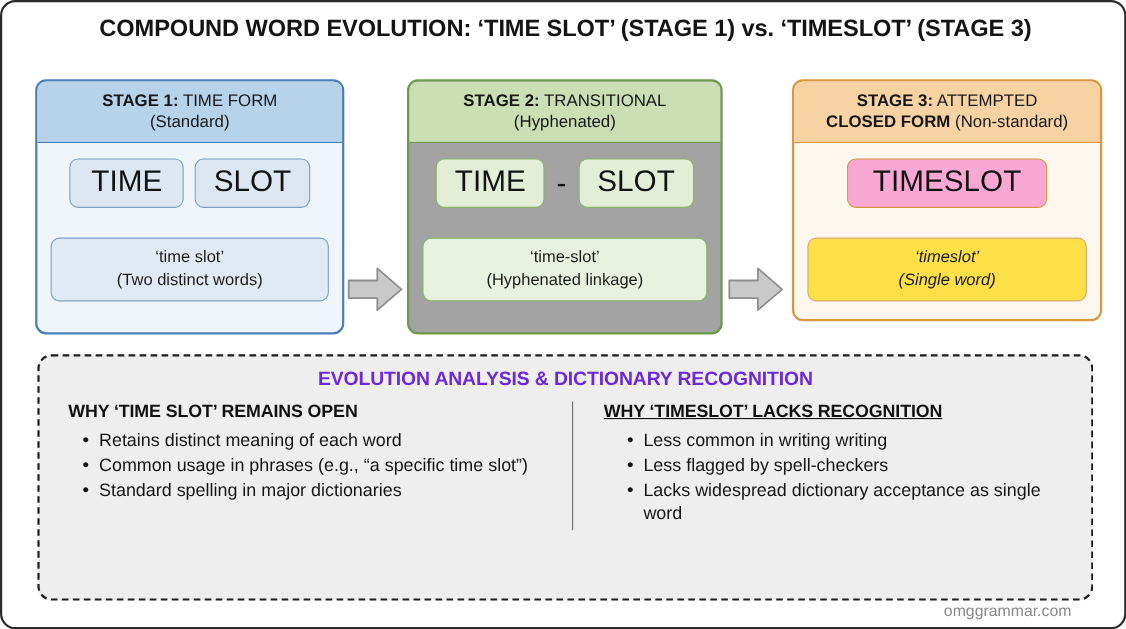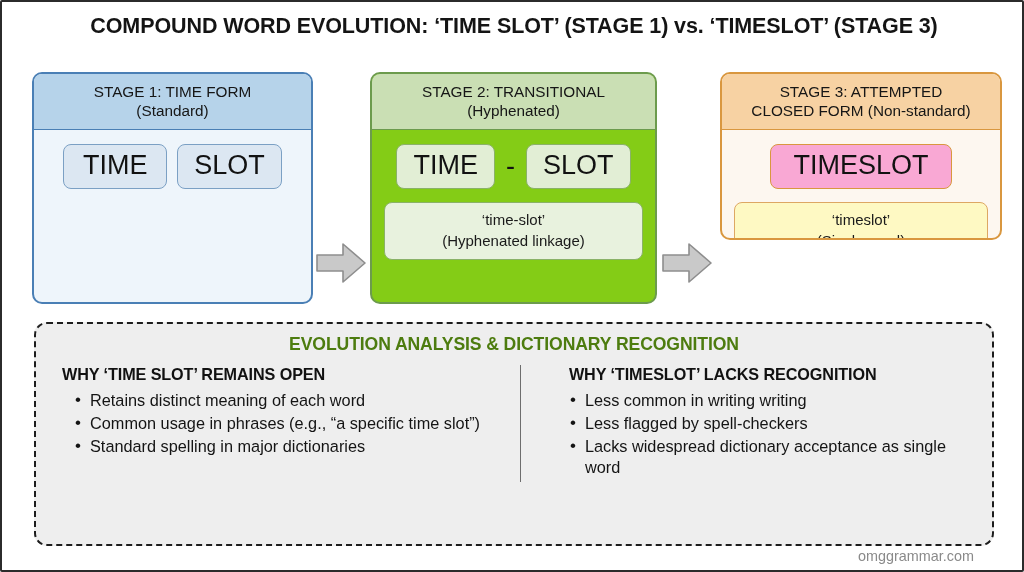--- a/index.html
+++ b/index.html
@@ -8,21 +8,21 @@
     width: 1024px; height: 572px;
     background: #ffffff;
     font-family: "Liberation Sans", sans-serif;
     overflow: hidden;
   }
   #page {
     position: relative;
     width: 1024px; height: 572px;
     background: #ffffff;
     border: 2px solid #2b2b2b;
-    border-radius: 2px;
+    border-radius: 14px;
   }
 
   
   #title-bar {
     position: absolute;
     left: 0; top: 12px;
     width: 1024px;
     text-align: center;
   }
   #title-text {
@@ -47,29 +47,29 @@
     display: flex;
     flex-direction: column;
   }
   .stage-header {
     padding: 9px 8px 9px 8px;
     text-align: center;
     line-height: 1.22;
     font-size: 15.3px;
     color: #161616;
   }
-  .stage-header .b { font-weight: normal; margin-top: 44px; }
+  .stage-header .b { font-weight: bold; margin-top: 44px; }
   .stage-body {
     flex: 1;
     display: flex;
     flex-direction: column;
     align-items: center;
     justify-content: flex-start;
     padding: 14px 12px 12px 12px;
-    gap: 13px;
+    gap: 27px;
   }
   .word-row {
     display: flex;
     align-items: center;
     justify-content: center;
     gap: 10px;
     width: 100%;
   }
   .word-box {
     border-radius: 8px;
@@ -96,31 +96,31 @@
     color: #1a1a1a;
   }
 
   
   #stage-1 { left: 30px; width: 281px; height: 232px; border: 2px solid #4a7fb5; background: #eef5fb; }
   #stage-1 .stage-header { background: #b6d3ea; border-bottom: 1px solid #4a7fb5; }
   #stage-1 .word-box { background: #dce7f2; border: 1.6px solid #7ba0c4; }
   #stage-1 .caption-box { background: #dfeaf4; border: 1.4px solid #7ba0c4; }
 
   
-  #stage-2 { left: 368px; width: 287px; height: 232px; border: 2px solid #6c9b4d; background: #84cc16; }
+  #stage-2 { left: 368px; width: 287px; height: 232px; border: 2px solid #6c9b4d; background: #a3a3a3; }
   #stage-2 .stage-header { background: #cadfb4; border-bottom: 1px solid #6c9b4d; }
   #stage-2 .word-box { background: #e2eed5; border: 1.6px solid #8ab268; }
   #stage-2 .caption-box { background: #e8f2de; border: 1.4px solid #8ab268; }
   #stage-2 .word-box { min-width: 96px; }
 
   
-  #stage-3 { left: 718px; width: 282px; height: 168px; border: 2px solid #d9973f; background: #fdf7f0; }
+  #stage-3 { left: 718px; width: 282px; height: 220px; border: 2px solid #d9973f; background: #fdf7f0; }
   #stage-3 .stage-header { background: #f7d2a3; border-bottom: 1px solid #d9973f; }
   #stage-3 .word-box { background: #f9a8d4; border: 1.8px solid #d9973f; padding: 6px 22px 8px 22px; }
-  #stage-3 .caption-box { background: #fef9c3; border: 1.4px solid #dda763; }
+  #stage-3 .caption-box { background: #fde047; border: 1.4px solid #dda763; font-style: italic; }
 
   
   .arrow {
     position: absolute;
     top: 168px;
     width: 56px;
     height: 46px;
   }
   #arrow-1 { left: 311px; }
   #arrow-2 { left: 657px; }
@@ -132,40 +132,40 @@
     width: 960px; height: 224px;
     background: #eeeeee;
     border: 2.6px dashed #1d1d1d;
     border-radius: 13px;
     padding: 10px 14px 8px 14px;
   }
   #analysis-title {
     text-align: center;
     font-size: 17.6px;
     font-weight: bold;
-    color: #4d7c0f;
+    color: #6d28d9;
     margin-bottom: 10px;
     letter-spacing: -0.1px;
   }
   #columns {
     display: flex;
     align-items: flex-start;
     height: 168px;
     gap: 12px;
   }
   .col { width: 50%; padding: 0 6px; }
   .col-right { border-left: 1.6px solid #6d6d6d; padding-left: 20px; }
   .col-head {
     font-size: 16.2px;
     font-weight: bold;
     color: #111111;
     margin: 0 0 6px 6px;
     letter-spacing: -0.1px;
   }
-  .col-right .col-head { margin-left: 28px; }
+  .col-right .col-head { margin-left: 8px; text-decoration: underline; }
   ul.bullets {
     margin: 4px;
     padding-left: 30px;
     list-style: none;
   }
   .col-right ul.bullets { padding-left: 40px; }
   ul.bullets li {
     position: relative;
     font-size: 16.3px;
     line-height: 1.29;
@@ -205,20 +205,24 @@
         <div>
           <span class="b">STAGE 1:</span><span> TIME FORM</span>
         </div>
         <div>(Standard)</div>
       </div>
       <div class="stage-body">
         <div class="word-row">
           <div class="word-box">TIME</div>
           <div class="word-box">SLOT</div>
         </div>
+        <div class="caption-box">
+          <div>‘time slot’</div>
+          <div>(Two distinct words)</div>
+        </div>
       </div>
     </div>
 
     <div class="arrow" id="arrow-1">
       <svg viewBox="0 0 56 46" width="56" height="46" aria-hidden="true">
         <polygon points="4,15 30,15 30,4 52,23 30,42 30,31 4,31" fill="#c9c9c9" stroke="#8e8e8e" stroke-width="1.6" stroke-linejoin="round"></polygon>
       </svg>
     </div>
 
     <div class="stage" id="stage-2">

